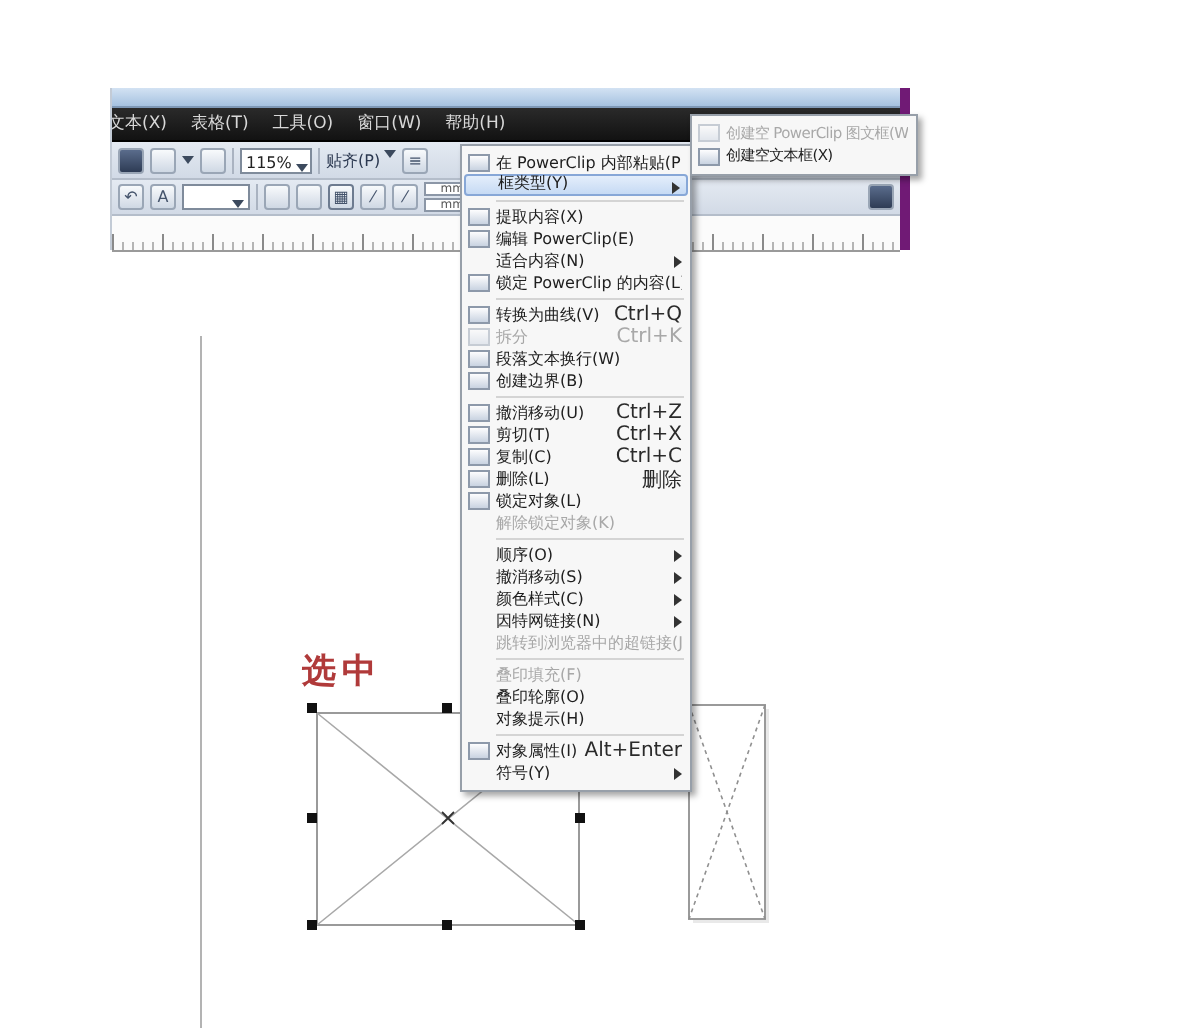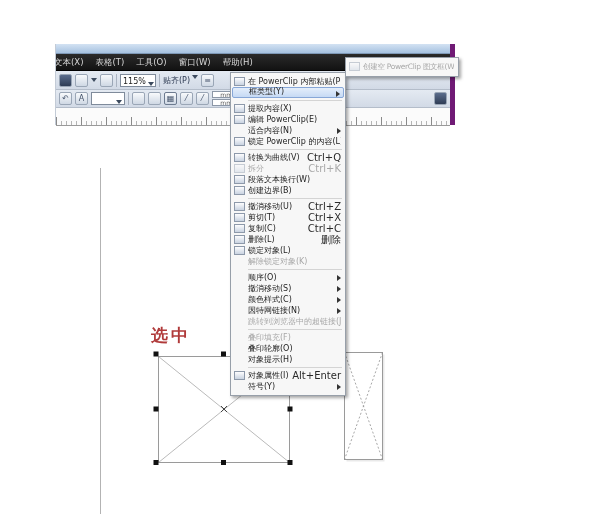--- a/index.html
+++ b/index.html
@@ -273,15 +273,19 @@
         <span class="mlab">符号(Y)</span>
         <span class="marr"></span>
       </div>
     </div>
 
   <div id="frame-type-submenu" class="popup">
       <div class="mrow dis">
         <span class="mico has"></span>
         <span class="mlab">创建空 PowerClip 图文框(W)</span>
       </div>
+      <div class="mrow">
+        <span class="mico has"></span>
+        <span class="mlab">创建空文本框(X)</span>
+      </div>
     </div>
 
 </div>
 
 </body></html>

